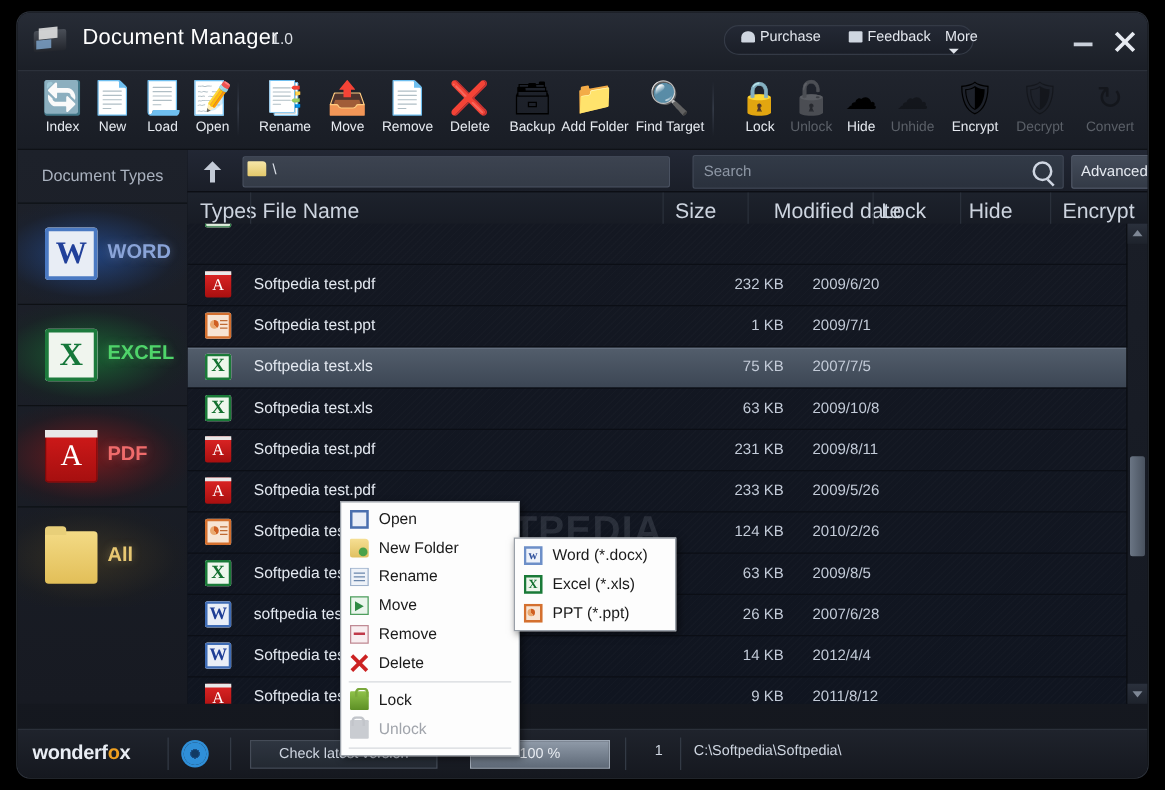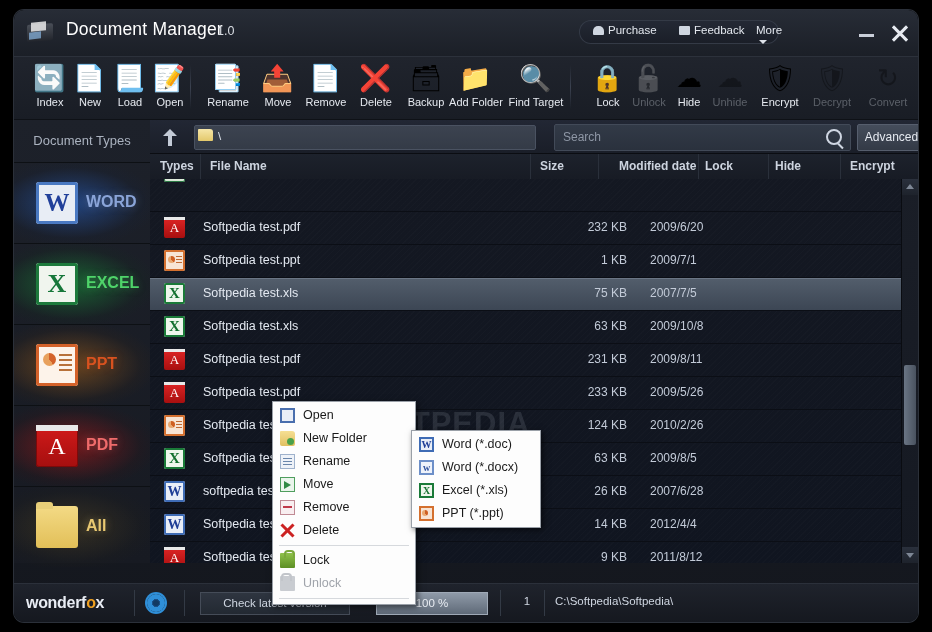--- a/index.html
+++ b/index.html
@@ -98,21 +98,21 @@
   .mag{position:absolute;right:8px;top:4px;width:12px;height:12px;border:2px solid #cfd6e2;
      border-radius:50%;}
   .mag:after{content:"";position:absolute;right:-4px;bottom:-4px;width:7px;height:2px;
      background:#cfd6e2;transform:rotate(45deg);}
   .advbtn{position:absolute;left:707px;top:4px;width:67px;height:25px;line-height:25px;
      text-align:center;font-size:12px;color:#e6eaf1;border-radius:2px;cursor:pointer;
      background:linear-gradient(#454d5b,#333a46);border:1px solid #565e6d;}
 
   .headrow{position:relative;height:26px;background:linear-gradient(#1d222c,#171b24);
      border-bottom:1px solid #0a0c10;}
-  .hcell{position:absolute;top:5px;font-size:12px;color:#cdd4df;cursor:pointer;font-weight:bold;}
+  .hcell{position:absolute;top:5px;font-size:17px;color:#cdd4df;cursor:pointer;}
   .hsep{position:absolute;top:0;width:1px;height:26px;background:#2a303b;}
 
   .rows{position:absolute;left:0;top:59px;right:16px;bottom:0;overflow:hidden;
      background:
        repeating-linear-gradient(135deg,rgba(255,255,255,.012) 0 1px,transparent 1px 4px),
        linear-gradient(#141822,#101520);}
   .row{position:relative;height:32px;border-bottom:1px solid #0b0e15;cursor:pointer;}
   .row.sel{background:linear-gradient(#535e6c,#3c4654);box-shadow:inset 0 1px 0 #6b7685;}
   .row .fico{position:absolute;left:14px;top:5px;width:21px;height:21px;border-radius:2px;}
   .row .fname{position:absolute;left:53px;top:8px;font-size:12.5px;color:#e3e8f0;}
@@ -352,27 +352,20 @@
             <div class="glow" style="background: radial-gradient(at 42% 50%, rgba(40, 95, 190, 0.58) 0%, rgba(22, 38, 70, 0.15) 62%, transparent 78%);"></div>
             <div class="ico icoW"></div>
             <div class="lbl" style="color: rgb(138, 164, 216); text-shadow: rgba(138, 164, 216, 0.4) 0px 0px 8px;">WORD</div>
           </div>
           <div class="sb-item">
             <div class="glow" style="background: radial-gradient(at 42% 50%, rgba(25, 150, 60, 0.55) 0%, rgba(18, 55, 30, 0.15) 62%, transparent 78%);"></div>
             <div class="ico icoE"></div>
             <div class="lbl" style="color: rgb(79, 212, 106); text-shadow: rgba(79, 212, 106, 0.4) 0px 0px 8px;">EXCEL</div>
           </div>
           <div class="sb-item">
-            <div class="glow" style="background: radial-gradient(at 42% 50%, rgba(190, 110, 25, 0.48) 0%, rgba(70, 45, 18, 0.14) 62%, transparent 78%);"></div>
-            <div class="ico icoP">
-              <i></i>
-            </div>
-            <div class="lbl" style="color: rgb(216, 82, 31); text-shadow: rgba(216, 82, 31, 0.4) 0px 0px 8px;">PPT</div>
-          </div>
-          <div class="sb-item">
             <div class="glow" style="background: radial-gradient(at 42% 50%, rgba(185, 25, 25, 0.55) 0%, rgba(70, 18, 18, 0.15) 62%, transparent 78%);"></div>
             <div class="ico icoD"></div>
             <div class="lbl" style="color: rgb(239, 107, 107); text-shadow: rgba(239, 107, 107, 0.4) 0px 0px 8px;">PDF</div>
           </div>
           <div class="sb-item">
             <div class="glow" style="background: radial-gradient(at 42% 50%, rgba(120, 95, 35, 0.3) 0%, rgba(45, 40, 20, 0.1) 62%, transparent 78%);"></div>
             <div class="ico icoA"></div>
             <div class="lbl" style="color: rgb(232, 200, 114); text-shadow: rgba(232, 200, 114, 0.4) 0px 0px 8px;">All</div>
           </div>
         </div>
@@ -515,21 +508,20 @@
         <div class="mi"><span class="mic del">
             <i></i>
             <u></u>
           </span><span>Delete</span></div>
         <div class="msep"></div>
         <div class="mi"><span class="mic lock"></span><span>Lock</span></div>
         <div class="mi dis"><span class="mic unlock"></span><span>Unlock</span></div>
         <div class="msep"></div>
       </div>
     <div class="menu" id="submenu">
-        <div class="mi"><span class="mic wdoc"></span><span>Word (*.doc)</span></div>
         <div class="mi"><span class="mic wdocx"></span><span>Word (*.docx)</span></div>
         <div class="mi"><span class="mic xxls"></span><span>Excel (*.xls)</span></div>
         <div class="mi"><span class="mic pppt"></span><span>PPT (*.ppt)</span></div>
       </div>
 
   </div>
 
   <div class="status">
     <div class="logo"><span>wonderf</span><b>o</b><span>x</span></div>
     <div class="ssep" style="left:120px"></div>

